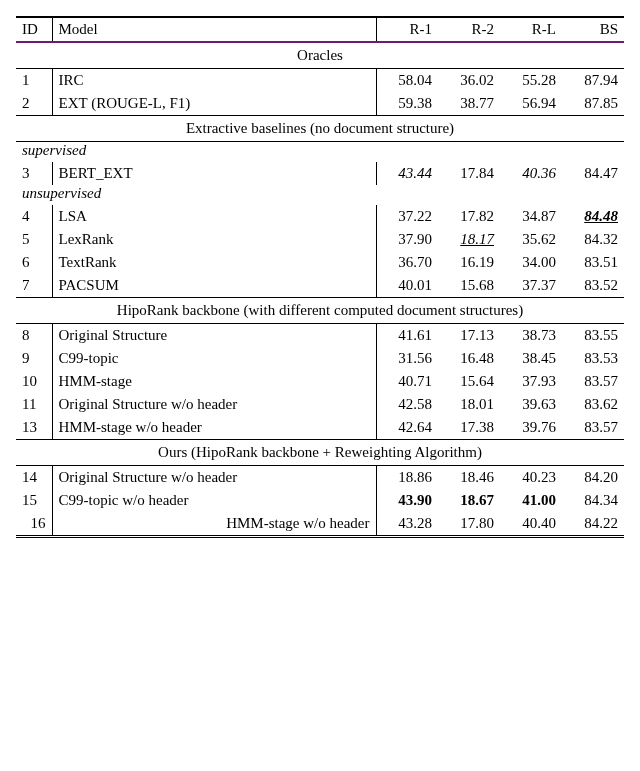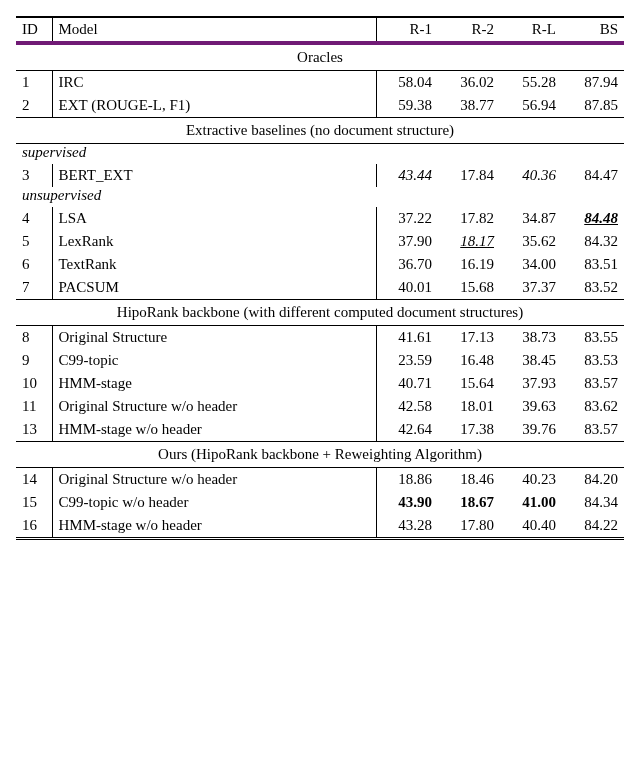--- a/index.html
+++ b/index.html
@@ -16,21 +16,21 @@
       width: 100%;
       border-collapse: collapse;
     }
     th, td {
       padding: 3px 6px;
       text-align: left;
       vertical-align: middle;
     }
     thead th {
       border-top: 2px solid #000;
-      border-bottom: 4px solid #701a75;
+      border-bottom: 2px solid #701a75;
       font-weight: normal;
     }
     .id-col { width: 36px; }
     .model-col { width: auto; border-right: 1px solid #000; }
     .num-col { width: 62px; text-align: right; }
     .first-num { border-left: 1px solid #000; }
     td.id { border-right: 1px solid #000; }
     td.model { border-right: 1px solid #000; }
     td.num { text-align: right; }
     .section-header td {
@@ -38,20 +38,21 @@
       border-top: 1px solid #000;
       border-bottom: 1px solid #000;
       padding: 4px 0;
     }
     .subgroup td {
       font-style: italic;
       padding-top: 0;
     }
     .double-bottom td {
       border-bottom: 3px double #000;
+      text-align: right;
     }
     .italic { font-style: italic; }
     .bold { font-weight: bold; }
     .underline { text-decoration: underline; }
     .bold-italic-underline {
       font-weight: bold;
       font-style: italic;
       text-decoration: underline;
     }
     thead th.id-col { border-right: 1px solid #000; }
@@ -151,21 +152,21 @@
       <td class="id">8</td>
       <td class="model">Original Structure</td>
       <td class="num">41.61</td>
       <td class="num">17.13</td>
       <td class="num">38.73</td>
       <td class="num">83.55</td>
     </tr>
     <tr>
       <td class="id">9</td>
       <td class="model">C99-topic</td>
-      <td class="num">23.59</td>
+      <td class="num">31.56</td>
       <td class="num">16.48</td>
       <td class="num">38.45</td>
       <td class="num">83.53</td>
     </tr>
     <tr>
       <td class="id">10</td>
       <td class="model">HMM-stage</td>
       <td class="num">40.71</td>
       <td class="num">15.64</td>
       <td class="num">37.93</td>

